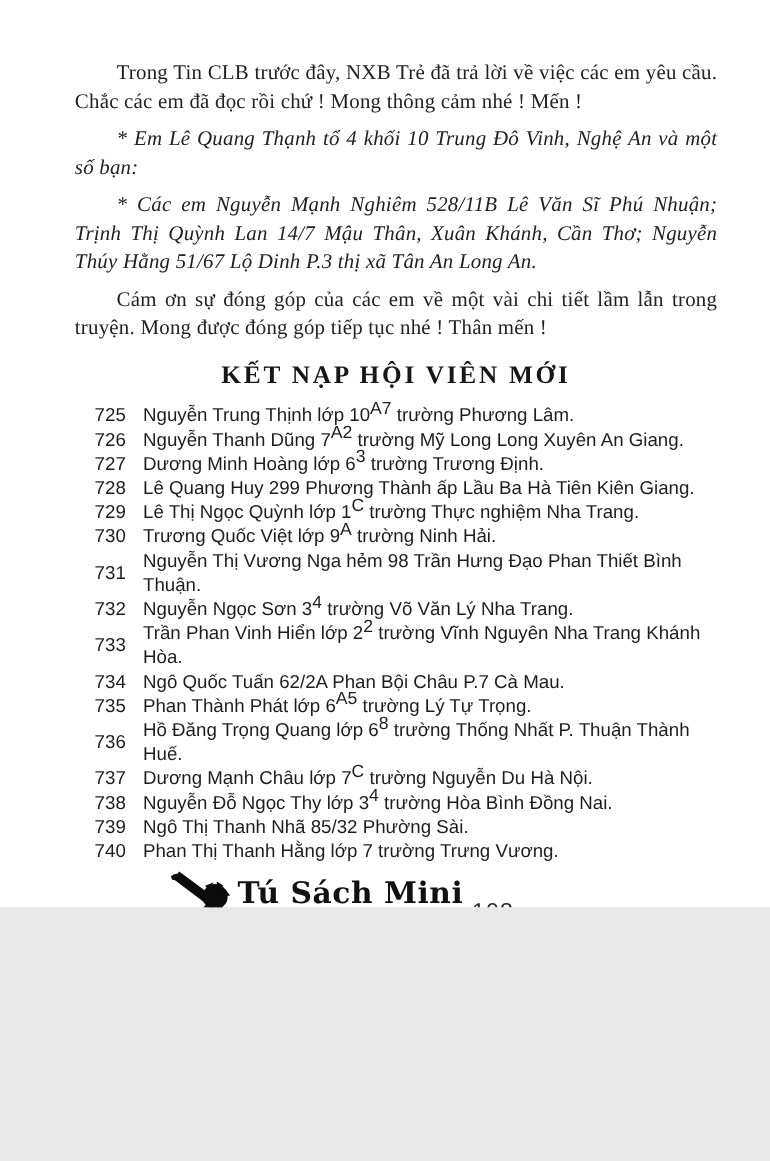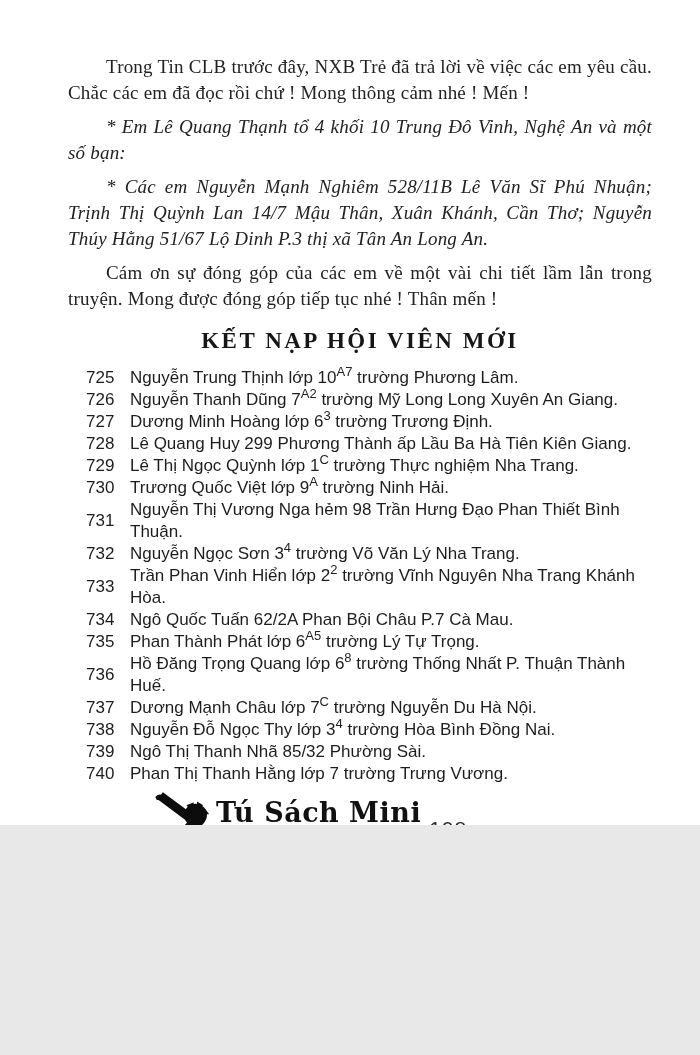--- a/index.html
+++ b/index.html
@@ -51,21 +51,21 @@
   }
   .member-no{
     flex:0 0 44px;
     text-align:left;
   }
   .member-text{
     flex:1;
     padding-right:6px;
   }
   .member-text sup{
-    font-size:13px;
+    font-size:16px;
     line-height:0;
     vertical-align:super;
   }
   
   .footer{
     display:flex;
     align-items:flex-start;
     margin:2px 0 0 84px;
     height:78px;
   }

